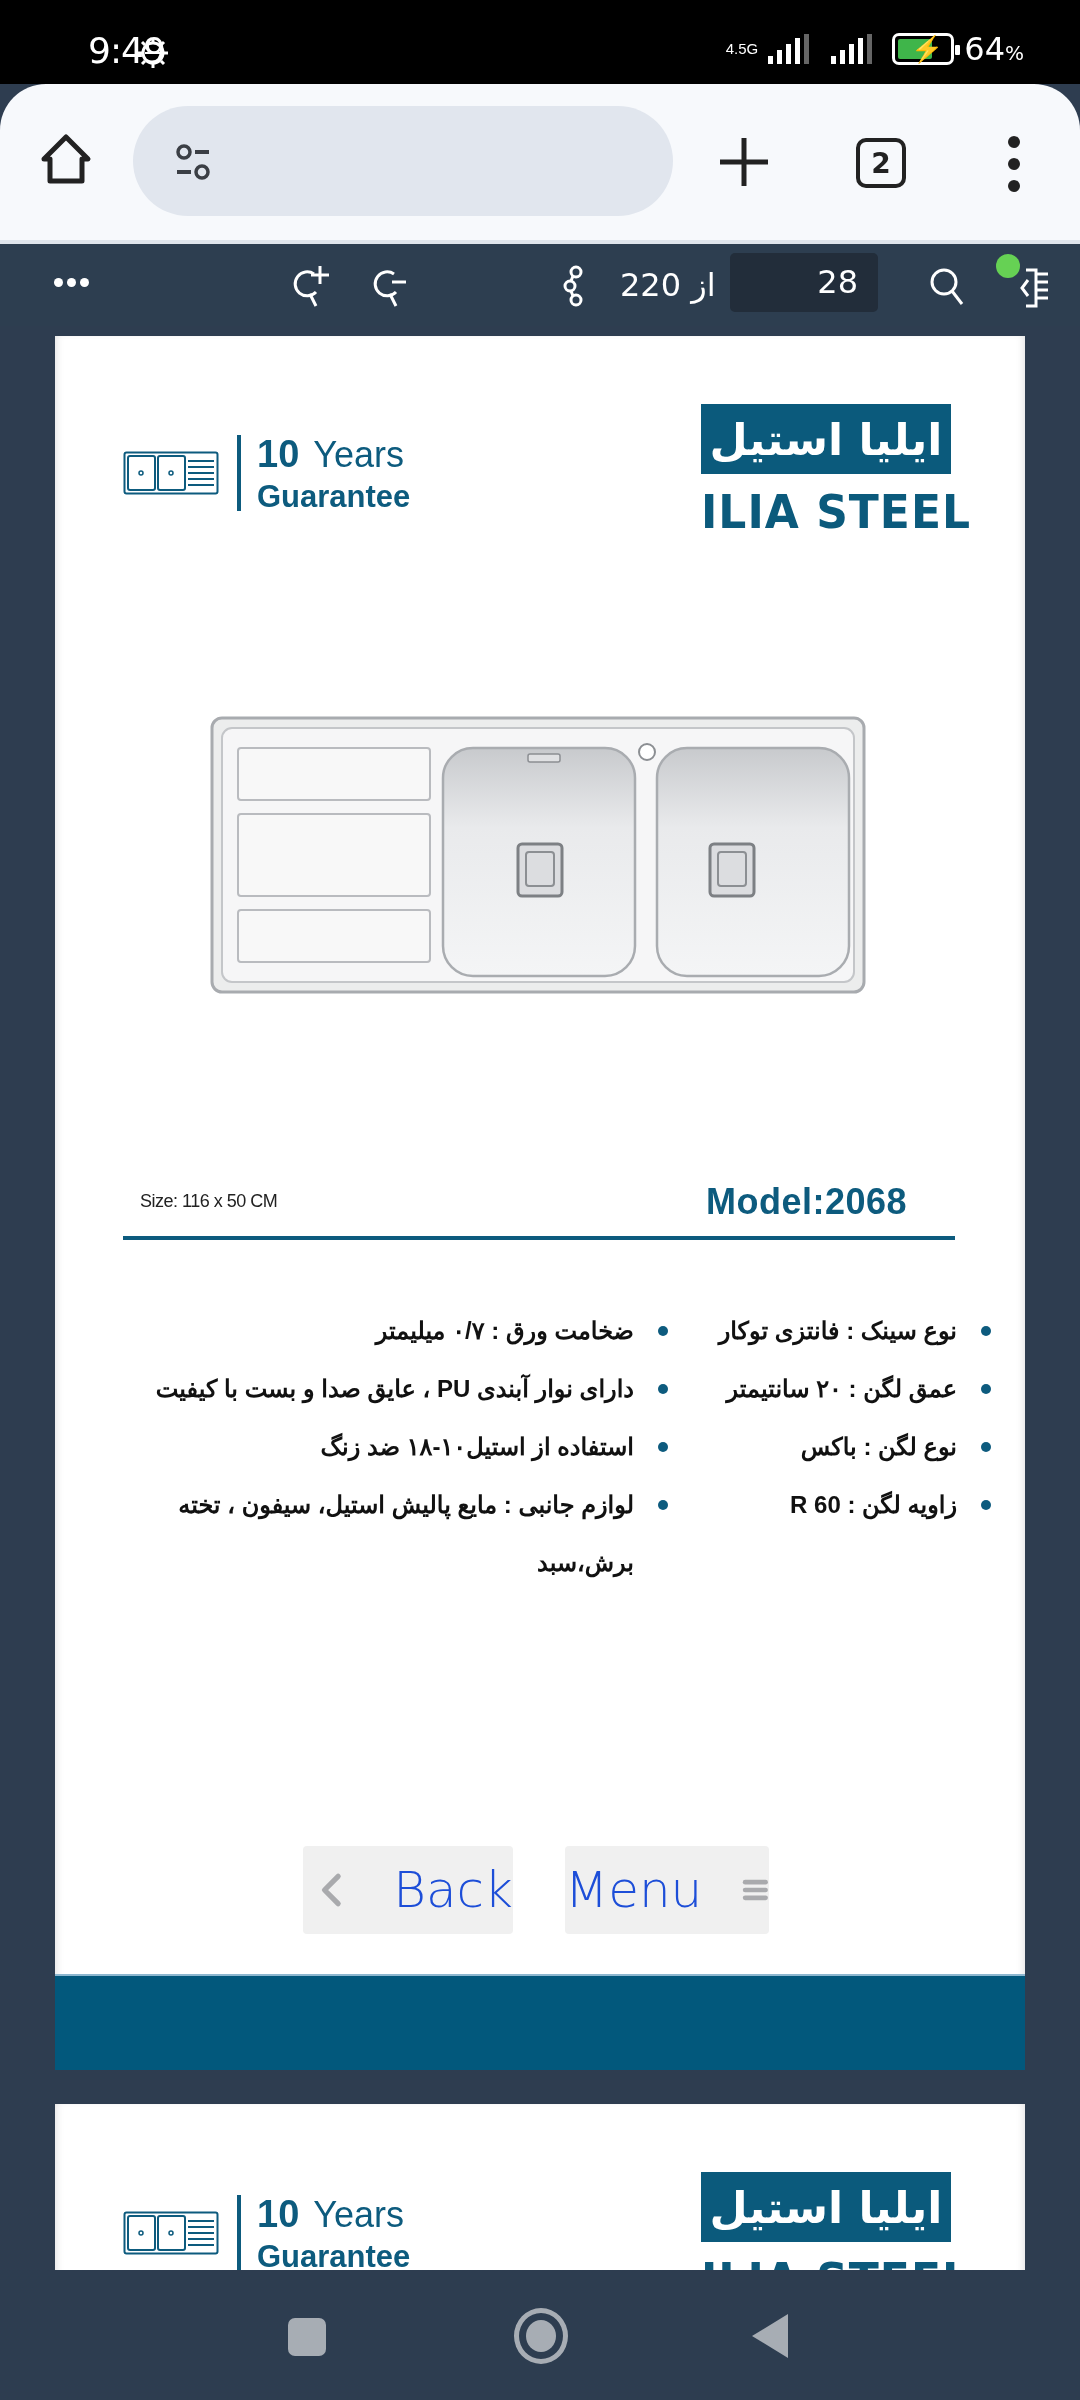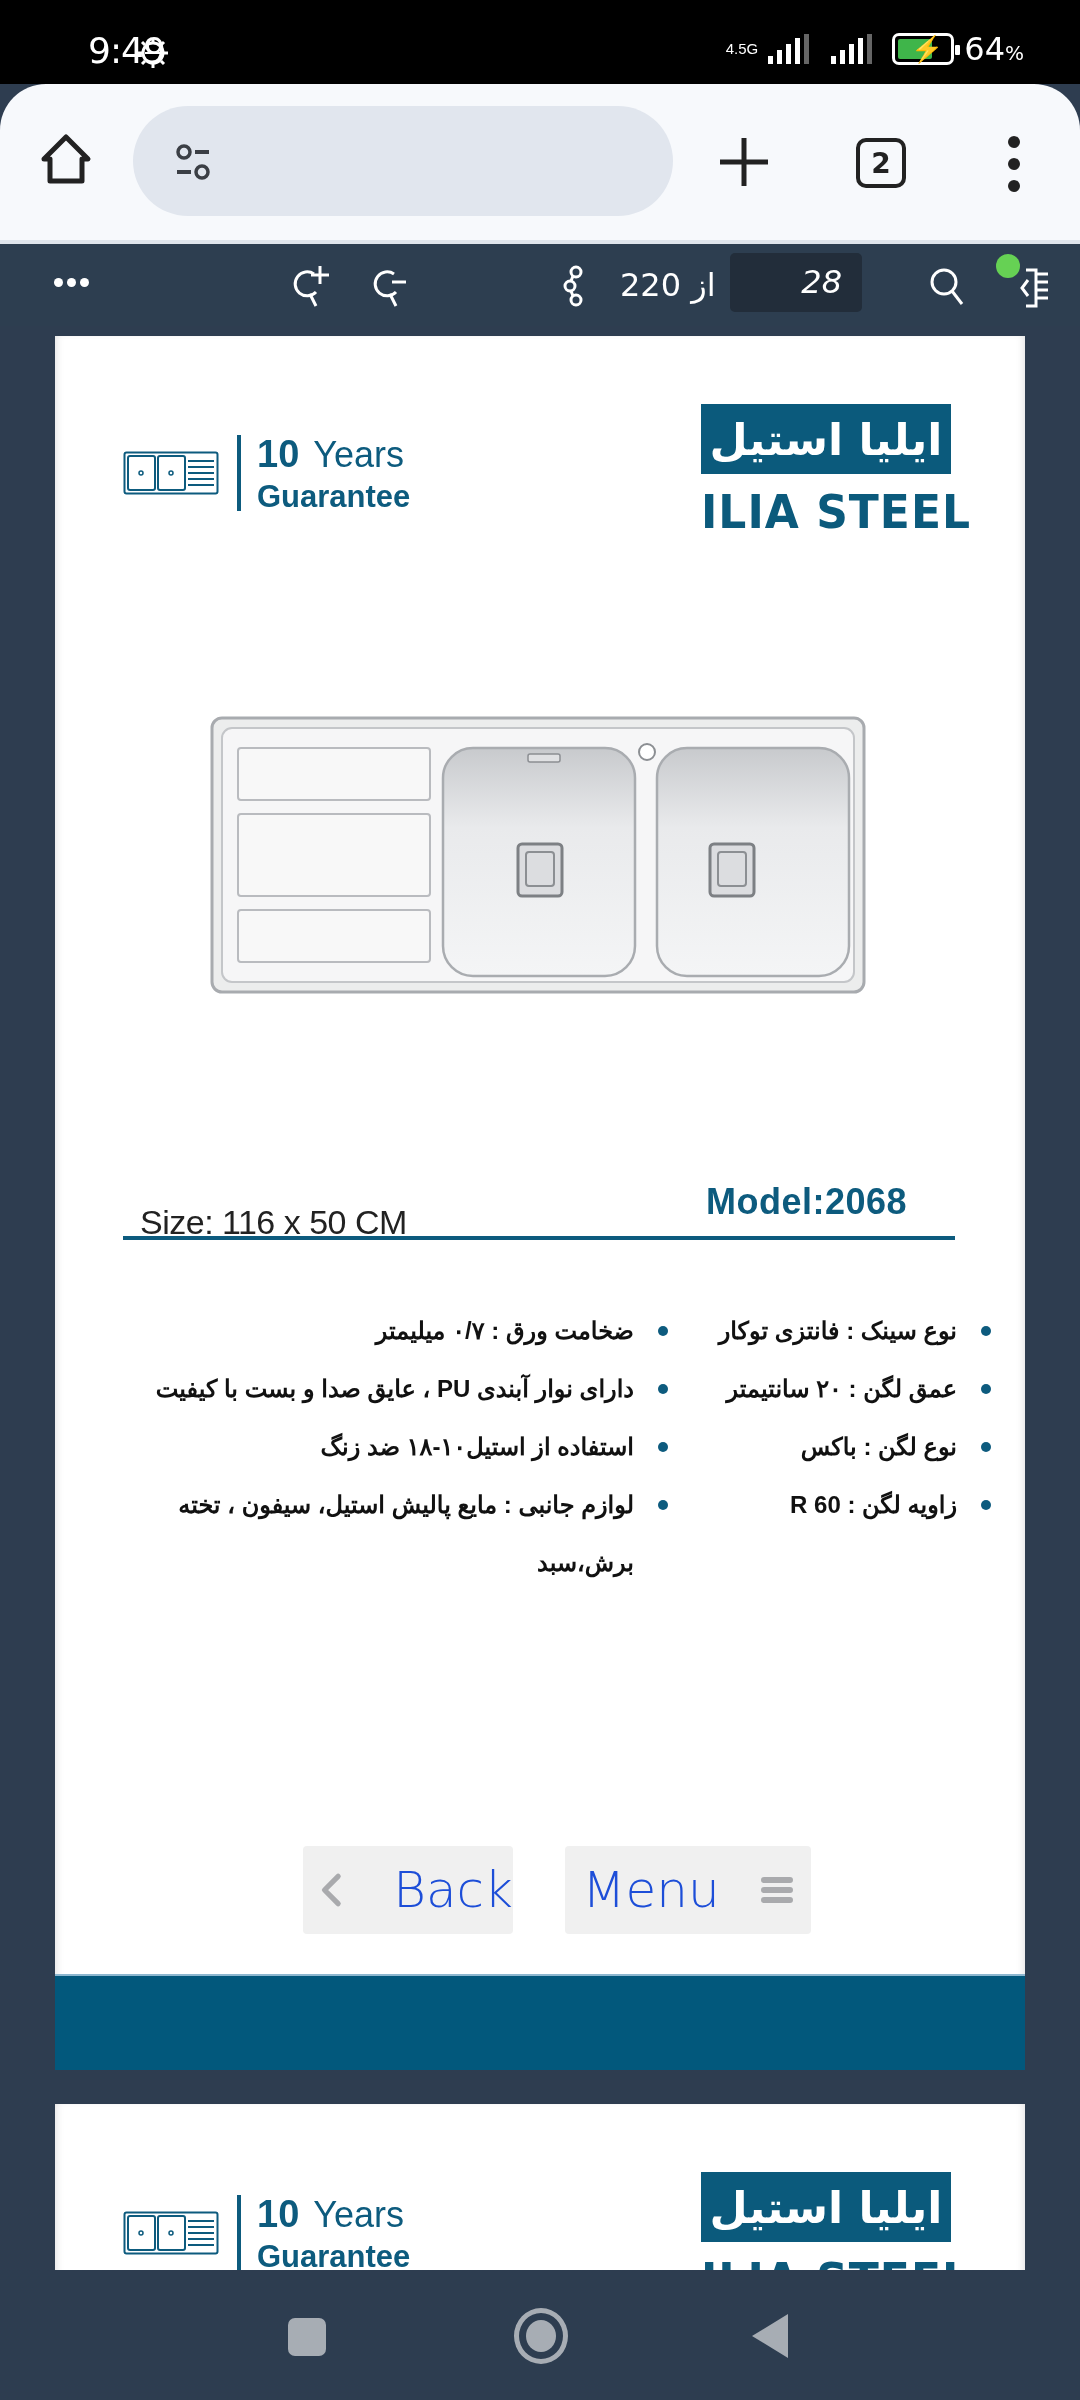--- a/index.html
+++ b/index.html
@@ -31,21 +31,21 @@
   .menu-btn { position: absolute; left: 1000px; top: 52px; width: 28px; height: 56px; display: flex; flex-direction: column; justify-content: space-between; align-items: center; }
   .menu-btn i { width: 12px; height: 12px; border-radius: 50%; background: #222; display: block; }
 
   
   .pdf-toolbar { position: absolute; left: 0; top: 240px; width: 1080px; height: 86px; background: #2d3e50; border-top: 4px solid #dfe5ec; }
   .pdf-toolbar .shadow { position: absolute; left: 0; right: 0; bottom: -6px; height: 6px; background: linear-gradient(#1f2b38, transparent); }
   .tb-more { position: absolute; left: 54px; top: 34px; display: flex; gap: 4px; }
   .tb-more i { width: 9px; height: 9px; background: #fff; border-radius: 50%; display: block; }
   .tb-icon { position: absolute; width: 44px; height: 44px; top: 20px; }
   .page-label { position: absolute; left: 620px; top: 22px; font-size: 32px; color: #fff; font-family: "DejaVu Sans", sans-serif; }
-  .page-input { position: absolute; left: 730px; top: 9px; width: 132px; height: 59px; background: #222d3a; border-radius: 5px; color: #fff; font-size: 32px; text-align: right; padding: 10px 20px; font-family: "DejaVu Sans", sans-serif; border: none; font-style: italic; }
+  .page-input { position: absolute; left: 730px; top: 9px; width: 148px; height: 59px; background: #222d3a; border-radius: 5px; color: #fff; font-size: 32px; text-align: right; padding: 10px 20px; font-family: "DejaVu Sans", sans-serif; border: none; }
   .green-dot { position: absolute; left: 996px; top: 10px; width: 24px; height: 24px; border-radius: 50%; background: #66d154; }
 
   
   .viewer { position: absolute; left: 0; top: 326px; width: 1080px; height: 1944px; background: #2e3d50; overflow: hidden; }
   .page { position: absolute; left: 55px; width: 970px; background: #fff; box-shadow: 0 0 12px rgba(0,0,0,0.35) inset; }
   .page-inner { position: absolute; inset: 0; background: #fff; box-shadow: inset 6px 0 10px -6px rgba(0,0,0,0.15), inset -6px 0 10px -6px rgba(0,0,0,0.15); }
 
   .guarantee { position: absolute; display: flex; align-items: center; }
   .g-icon { width: 96px; height: 44px; }
   .g-divider { width: 4px; height: 76px; background: #0d5b7e; margin: 0 16px 0 18px; }
@@ -53,21 +53,21 @@
   .g-years { font-size: 36px; }
   .g-years b { font-size: 38px; font-weight: bold; margin-right: 14px; }
   .g-guar { font-size: 31px; font-weight: bold; }
 
   .brand { position: absolute; }
   .brand-box { width: 250px; height: 70px; background: #0b5a7c; display: flex; align-items: center; justify-content: center; color: #fff; font-size: 44px; font-weight: bold; font-family: "DejaVu Sans", sans-serif; }
   .brand-latin { margin-top: 12px; text-align: center; color: #0b5a7c; font-size: 44px; font-weight: 900; letter-spacing: 1px; font-family: "DejaVu Sans", sans-serif; transform: scaleY(1.05); }
 
   .sink { position: absolute; left: 155px; top: 380px; width: 656px; height: 278px; }
 
-  .size-text { position: absolute; left: 85px; top: 855px; font-size: 34px; color: #222; letter-spacing: -0.5px; margin-top: 12px; }
+  .size-text { position: absolute; left: 85px; top: 855px; font-size: 18px; color: #222; letter-spacing: -0.5px; }
   .model-text { position: absolute; right: 118px; top: 845px; font-size: 36px; color: #0d5b7e; font-weight: bold; letter-spacing: 0.5px; }
   .spec-rule { position: absolute; left: 68px; top: 900px; width: 832px; height: 4px; background: #0d5b7e; }
 
   .spec-col { position: absolute; direction: rtl; text-align: right; }
   .spec-col li { list-style: none; position: relative; font-size: 24px; font-weight: bold; color: #111; line-height: 58px; padding-right: 0; }
   .spec-col li .dot { position: absolute; width: 10px; height: 10px; border-radius: 50%; background: #0d5b7e; top: 24px; }
   .spec-col li .wrap { display: block; line-height: 58px; }
 
   .nav-btn { position: absolute; top: 1510px; height: 88px; background: #f0f0f0; border-radius: 4px; display: flex; align-items: center; color: #1d4ed8; font-size: 50px; font-family: "DejaVu Sans", sans-serif; font-weight: 300; gap: 28px; }
   .footer-band { position: absolute; left: 0; right: 0; top: 1638px; height: 96px; background: #02587c; border-top: 2px solid #8db7cf; }
@@ -265,21 +265,21 @@
       <li><span class="dot" style="right:-34px"></span><span>استفاده از استیل۱۰-۱۸ ضد زنگ</span></li>
       <li><span class="dot" style="right:-34px"></span><span>لوازم جانبی : مایع پالیش استیل، سیفون ، تخته</span><span class="wrap">برش،سبد</span></li>
     </ul>
 
     <div class="nav-btn" style="left:248px;width:210px;">
       <svg width="40" height="48" viewBox="0 0 40 48" style="margin:0 18px 0 14px">
         <path d="M28 6 L10 24 L28 42" fill="none" stroke="#a9aaad" stroke-width="7" stroke-linecap="round" stroke-linejoin="round"></path>
       </svg>
       <span>Back</span>
     </div>
-    <div class="nav-btn" style="left:510px;width:246px;justify-content:center;">
+    <div class="nav-btn" style="left:510px;width:204px;justify-content:center;">
       <span>Menu</span>
       <svg width="34" height="32" viewBox="0 0 34 32" style="margin-left:12px">
         <g stroke="#a9aaad" stroke-width="6" stroke-linecap="round">
             <line x1="4" y1="6" x2="30" y2="6"></line>
             <line x1="4" y1="16" x2="30" y2="16"></line>
             <line x1="4" y1="26" x2="30" y2="26"></line>
           </g>
       </svg>
     </div>
 

